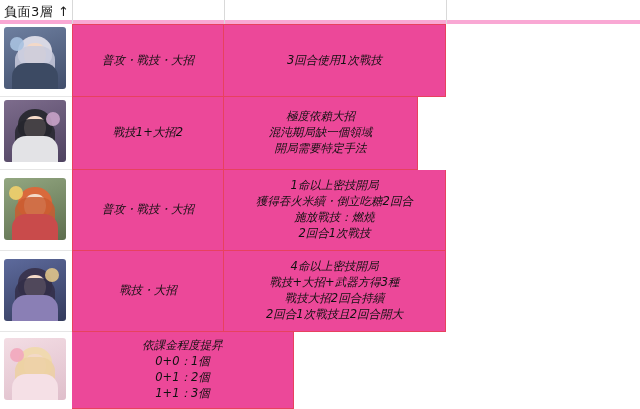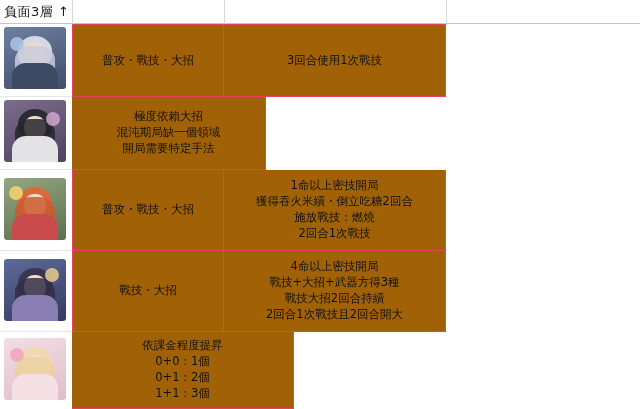--- a/index.html
+++ b/index.html
@@ -20,21 +20,21 @@
     box-sizing: border-box;
   }
   
   .header-strip {
     position: absolute;
     left: 0;
     top: 0;
     width: 640px;
     height: 24px;
     box-sizing: border-box;
-    border-bottom: 1px solid #f9a8d4;
+    border-bottom: 4px solid #f9a8d4;
   }
   .header-title {
     position: absolute;
     left: 4px;
     top: 3px;
     font-size: 13px;
     color: #1a1a1a;
     white-space: nowrap;
     letter-spacing: 0.5px;
   }
@@ -71,22 +71,23 @@
     box-sizing: border-box;
     border: 1px solid #e8415f;
     display: flex;
     align-items: center;
     justify-content: center;
     text-align: center;
     font-size: 11.5px;
     color: #111111;
     line-height: 1.38;
     padding: 2px 4px;
-    background: #a16207;
-    overflow: hidden;
+    background: #ec4899;
+    overflow: hidden;
+    font-style: italic;
   }
   .c1 { width: 152px; flex: none; }
   .c2 { width: 222px; flex: none; border-left: none; }
   .c3 { width: 194px; flex: none; border-left: none; }
   .row + .row .cell { border-top: none; }
 
   
   .art {
     position: absolute;
     left: 4px;
@@ -186,20 +187,21 @@
         <div class="art">
           <div class="bg" style="background:linear-gradient(160deg,#7d6c8c,#4e4260)"></div>
           <div class="hair" style="background:#2b2b33"></div>
           <div class="head"></div>
           <div class="hair2" style="background:#26262e"></div>
           <div class="body" style="background:#e3e3e6"></div>
           <div class="acc" style="background:#c8a2c8;right:6px;top:12px"></div>
         </div>
         <div class="row-sep" style="bottom:0"></div>
       </div>
+      <div class="cell c1">戰技1+大招2</div>
       <div class="cell c3" style="white-space:pre-line">極度依賴大招
 混沌期局缺一個領域
 開局需要特定手法</div>
     </div>
 
     <div class="row" style="height:81px">
       <div class="cell-thumb">
         <div class="art" style="top:8px">
           <div class="bg" style="background:linear-gradient(160deg,#93a781,#5d6e4e)"></div>
           <div class="hair" style="background:#d96a3c"></div>

